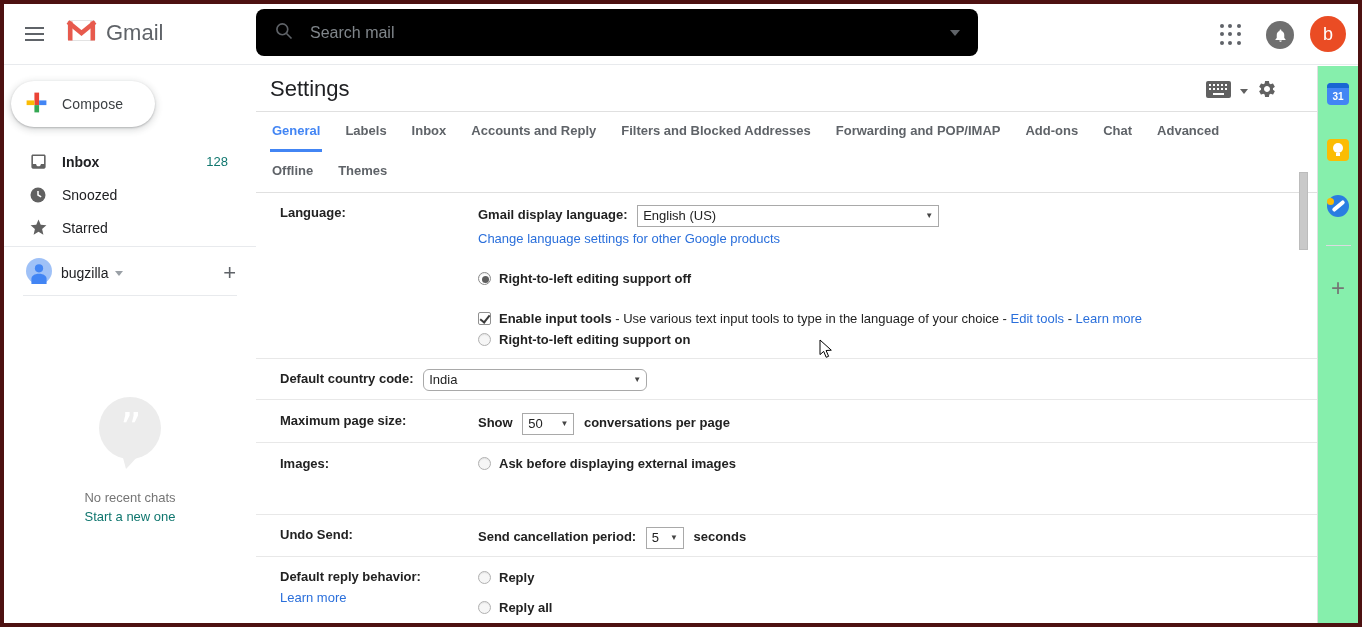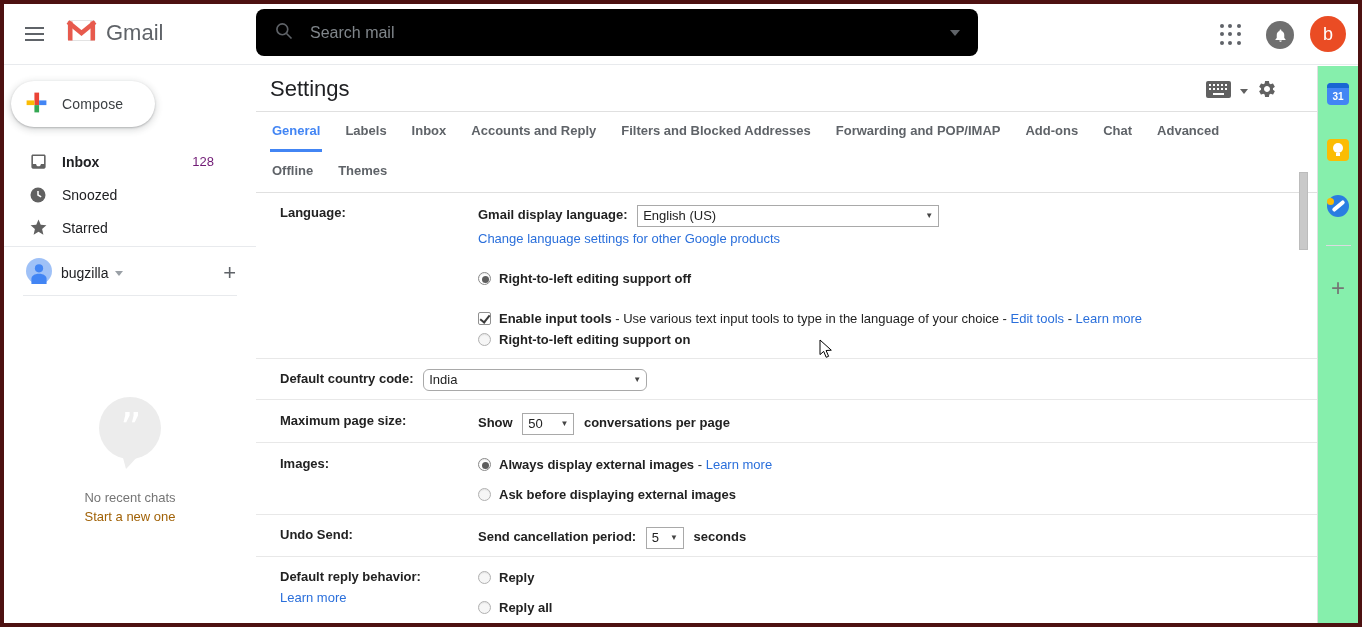--- a/index.html
+++ b/index.html
@@ -21,30 +21,30 @@
   .tb-avatar { position: absolute; left: 1306px; top: 12px; width: 36px; height: 36px; border-radius: 50%; background: #ea4c24; color: #fff; font-size: 18px; display: flex; align-items: center; justify-content: center; }
 
   
   .sidebar { position: absolute; top: 62px; left: 0; width: 252px; bottom: 0; background: #fff; }
   .compose { position: absolute; top: 15px; left: 7px; width: 144px; height: 46px; border-radius: 24px; background: #fff; box-shadow: 0 1px 2px rgba(60,64,67,.3), 0 2px 6px 2px rgba(60,64,67,.15); display: flex; align-items: center; padding-left: 13px; gap: 13px; cursor: pointer; }
   .compose-label { font-size: 14px; color: #3c4043; letter-spacing: .2px; }
   .nav { position: absolute; top: 79px; left: 0; right: 0; }
   .nav-item { height: 33px; display: flex; align-items: center; padding-left: 24px; font-size: 14px; color: #202124; cursor: pointer; }
   .nav-item .nicon { width: 20px; height: 20px; margin-right: 14px; display: flex; align-items: center; justify-content: center; }
   .nav-item.active { font-weight: bold; }
-  .nav-count { margin-left: auto; margin-right: 42px; font-size: 13px; color: #701a75; font-weight: normal; }
+  .nav-count { margin-left: auto; margin-right: 28px; font-size: 13px; color: #0f766e; font-weight: normal; }
   .sdiv1 { position: absolute; top: 180px; left: 0; right: 0; border-top: 1px solid #e8eaed; }
   .account { position: absolute; top: 187px; left: 0; right: 0; height: 40px; display: flex; align-items: center; padding-left: 22px; }
   .acct-name { margin-left: 9px; font-size: 14px; color: #202124; }
   .acct-caret { margin-left: 7px; width: 0; height: 0; border-left: 4px solid transparent; border-right: 4px solid transparent; border-top: 5px solid #9aa0a6; }
   .add-account { margin-left: auto; margin-right: 20px; font-size: 22px; color: #5f6368; line-height: 20px; cursor: pointer; }
   .sdiv2 { position: absolute; top: 229px; left: 19px; width: 214px; border-top: 1px solid #e8eaed; }
   .hangouts-bubble { position: absolute; top: 330px; left: 0; width: 100%; text-align: center; }
   .chats-empty { position: absolute; top: 424px; width: 100%; text-align: center; font-size: 13px; color: #757575; }
-  .chats-link { position: absolute; top: 443px; width: 100%; text-align: center; font-size: 13px; color: #a16207; cursor: pointer; }
+  .chats-link { position: absolute; top: 443px; width: 100%; text-align: center; font-size: 13px; color: #0f766e; cursor: pointer; }
 
   
   .main { position: absolute; top: 62px; left: 252px; right: 41px; bottom: 0; background: #fff; overflow: hidden; }
   .mheader { position: relative; height: 46px; border-bottom: 1px solid #e0e0e0; }
   .mtitle { position: absolute; left: 14px; top: 10px; font-size: 22px; color: #202124; }
   .mactions { position: absolute; right: 40px; top: 13px; display: flex; align-items: center; gap: 5px; }
   .kb-caret { width: 0; height: 0; border-left: 4px solid transparent; border-right: 4px solid transparent; border-top: 5px solid #616161; margin: 0 4px; }
   .tabs { border-bottom: 1px solid #e0e0e0; padding-left: 14px; }
   .tabrow { height: 40px; display: flex; align-items: stretch; }
   .tab { display: flex; align-items: center; margin-right: 21px; padding: 0 2px; font-size: 13px; font-weight: bold; color: #5f6368; border-bottom: 3px solid transparent; cursor: pointer; white-space: nowrap; }
@@ -301,23 +301,20 @@
               <span class="sarrow">▼</span>
             </span>
           <span class="b">conversations per page</span>
         </div>
       </div>
     </div>
 
     <div class="srow" style="height:72px">
       <div class="rlabel" style="padding-top:13px"><span class="b">Images:</span></div>
       <div class="rcontent">
-        <div class="line mt13">
-          <span class="radio selected"></span><span class="b">Always display external images</span><span> - </span><a class="lnk">Learn more</a>
-        </div>
         <div class="line mt12">
           <span class="radio"></span><span class="b">Ask before displaying external images</span>
         </div>
       </div>
     </div>
 
     <div class="srow" style="height:42px">
       <div class="rlabel"><span class="b">Undo Send:</span></div>
       <div class="rcontent">
         <div class="line mt12">

